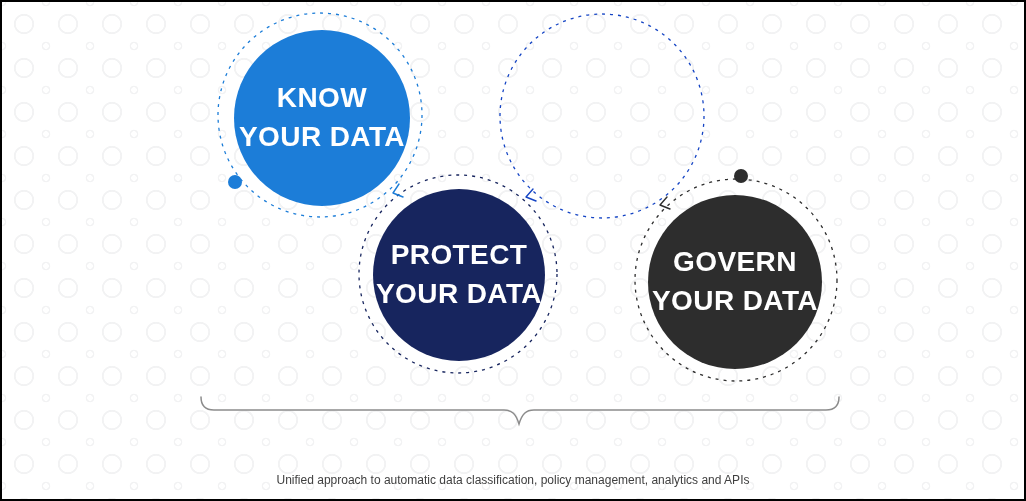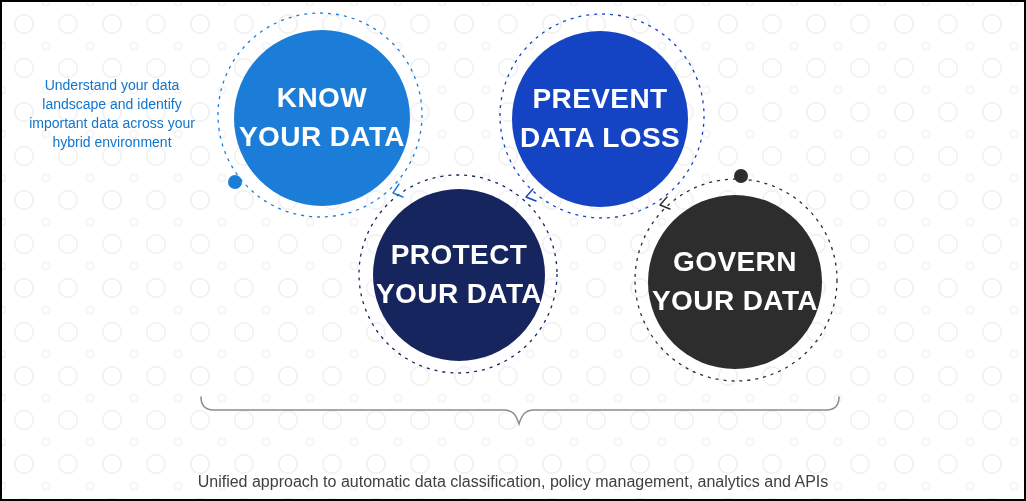--- a/index.html
+++ b/index.html
@@ -32,21 +32,21 @@
   .note-know    { left:12px;  top:74px;  width:196px; }
   .note-prevent { left:715px; top:79px;  width:190px; }
   .note-protect { left:188px; top:239px; width:160px; }
   .note-govern  { left:840px; top:249px; width:165px; }
   .footer-title {
     position:absolute; left:0; right:0; top:440px; text-align:center;
     font-size:21px; font-weight:700;
   }
   .footer-subtitle {
     position:absolute; left:0; right:0; top:471px; text-align:center;
-    font-size:16px;
+    font-size:12px;
   }
   .dashed-ring { fill:none; stroke-width:1.3; stroke-dasharray:3 5; }
   .chevron { fill:none; stroke-width:1.4; stroke-linecap:round; stroke-linejoin:round; }
   .brace { fill:none; stroke:#8c8c8c; stroke-width:1.5; stroke-linecap:round; }
 </style>
 </head>
 <body>
 
 <div class="canvas">
 
@@ -64,33 +64,25 @@
     <polyline class="chevron" points="531,187 524,195 534,199" stroke="#1444c4"></polyline>
     <polyline class="chevron" points="665,195 658,203 668,207" stroke="#2d2d2d"></polyline>
 
     <path class="brace" d="M199,395 C199,404 203,408 212,408 L502,408 C510,408 514,412 517,422 C520,412 524,408 532,408 L824,408 C833,408 837,404 837,395"></path>
   </svg>
 
   <div class="bubble bubble-know" style="background: rgb(28, 125, 216);">
     <div class="lbl">KNOW
 YOUR DATA</div>
   </div>
-  <div class="bubble bubble-prevent" style="background: rgb(20, 68, 196);">
-    <div class="lbl">PREVENT
-DATA LOSS</div>
-  </div>
   <div class="bubble bubble-protect" style="background: rgb(23, 37, 94);">
     <div class="lbl">PROTECT
 YOUR DATA</div>
   </div>
   <div class="bubble bubble-govern" style="background: rgb(45, 45, 45);">
     <div class="lbl">GOVERN
 YOUR DATA</div>
   </div>
 
-  <div class="note note-know" style="color: rgb(17, 117, 204);">Understand your data
-landscape and identify
-important data across your
-hybrid environment</div>
 
   <div class="footer-subtitle" style="color: rgb(64, 64, 64);">Unified approach to automatic data classification, policy management, analytics and APIs</div>
 
 </div>
 
 </body></html>

